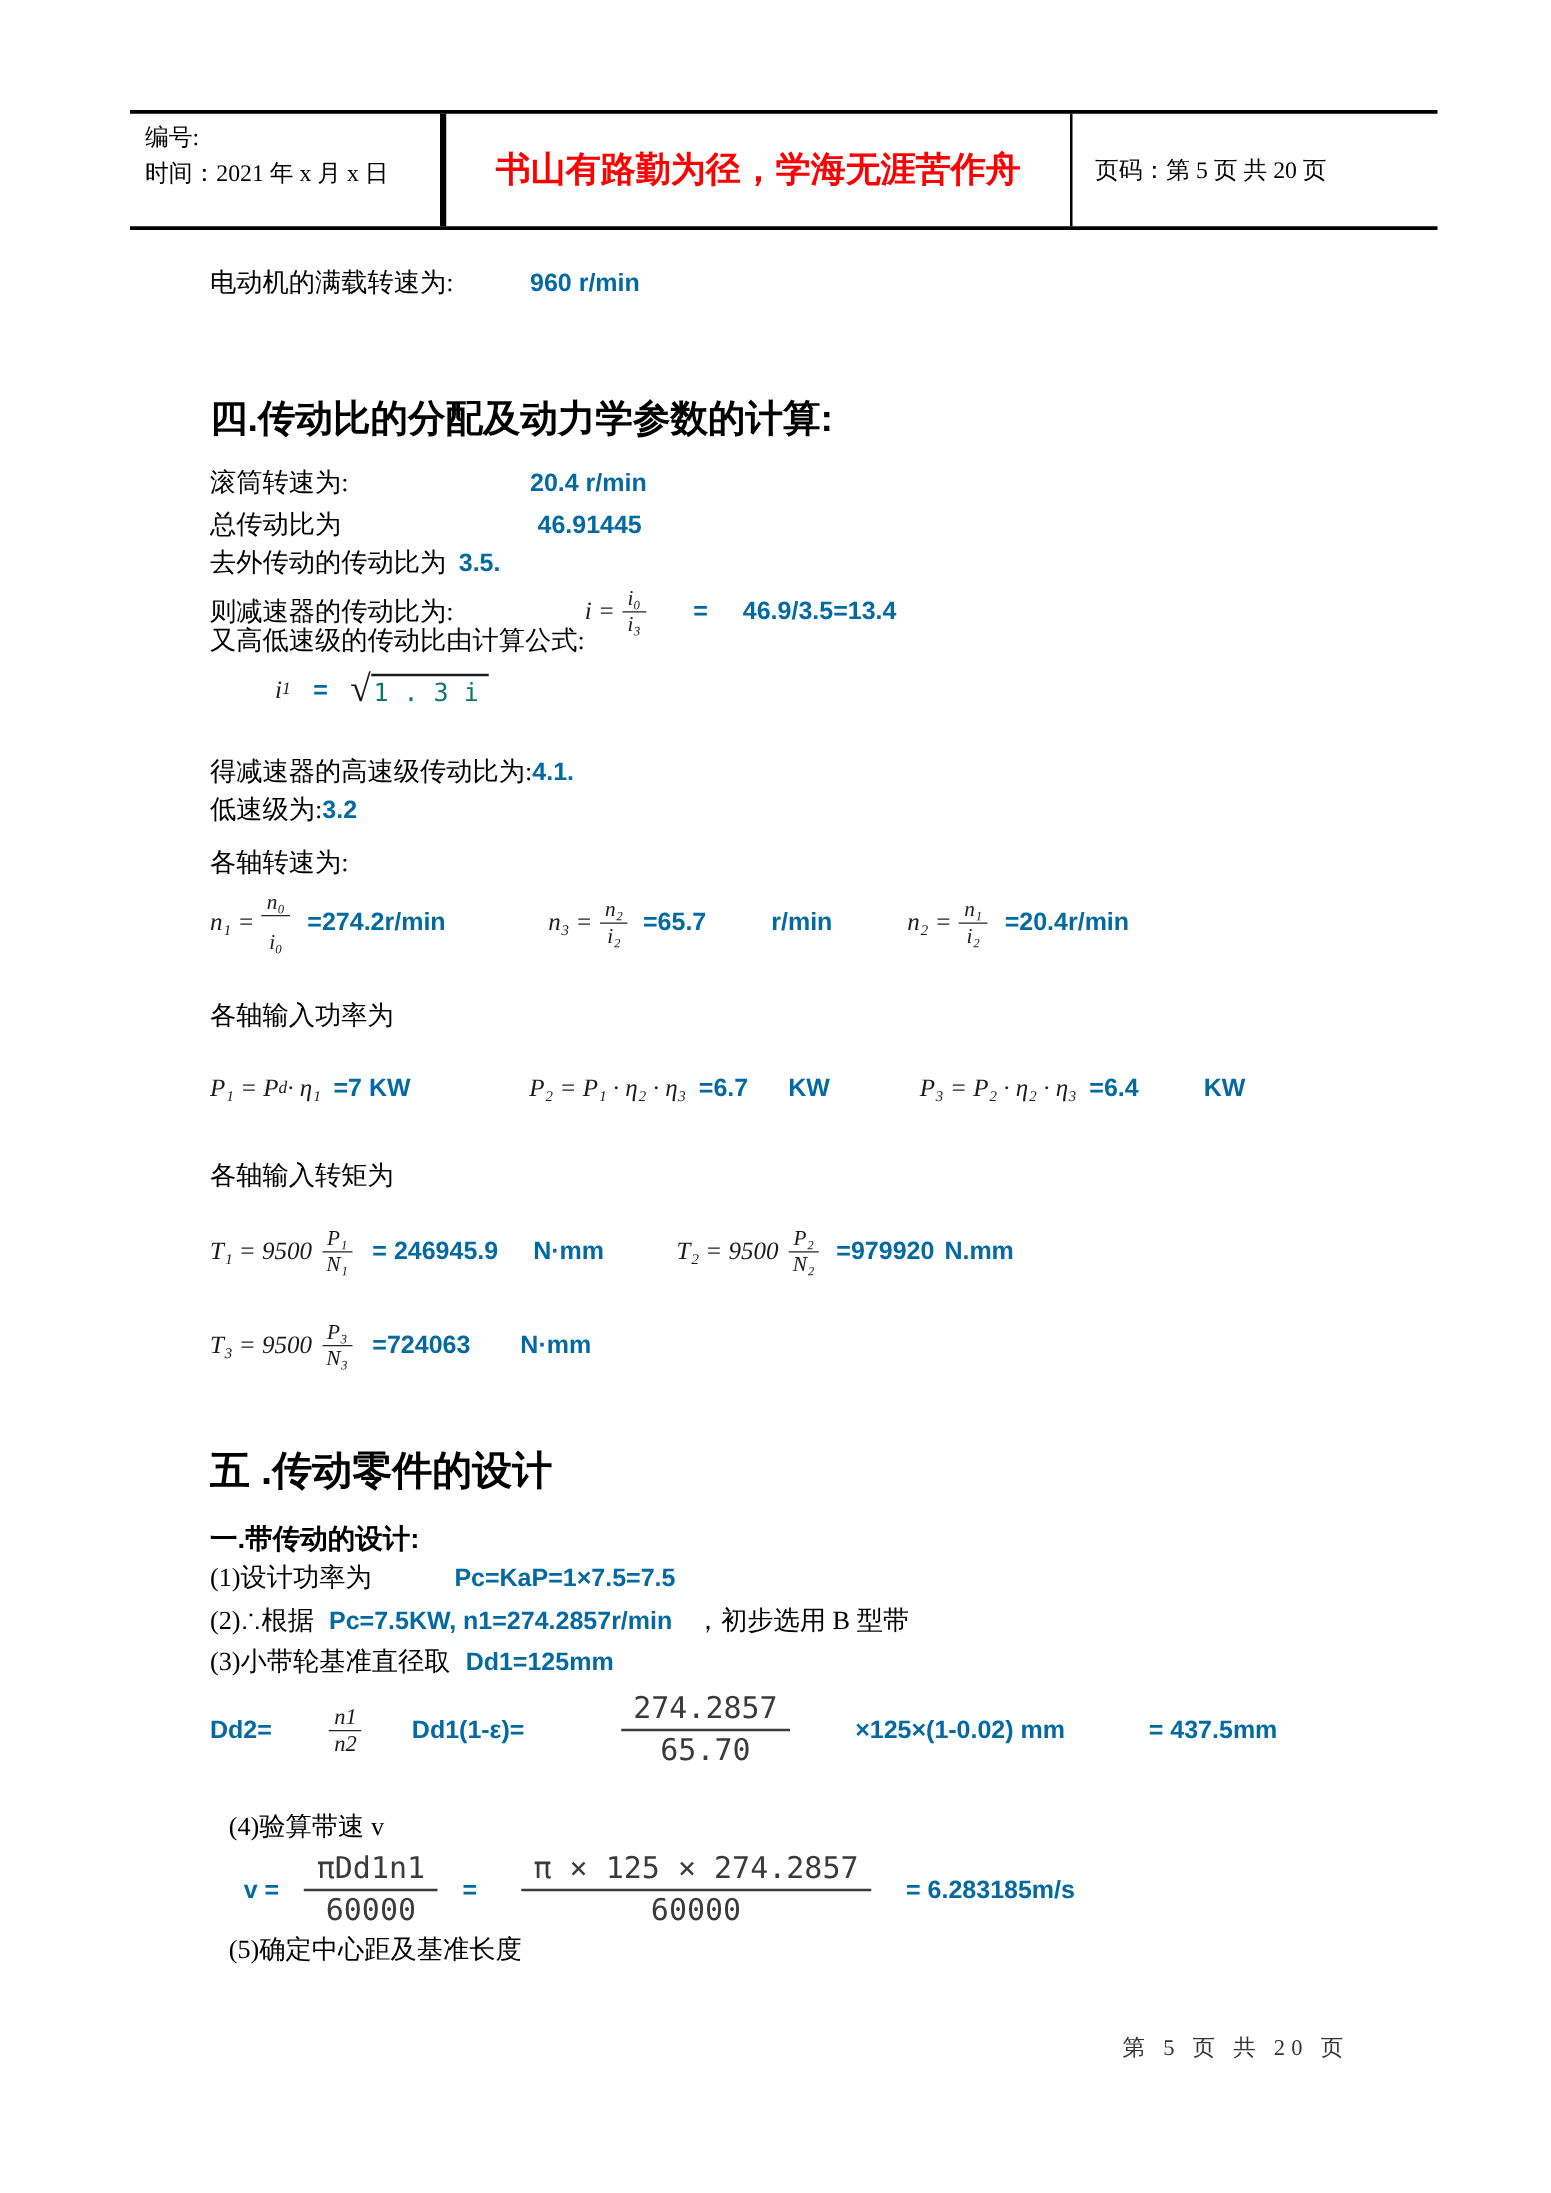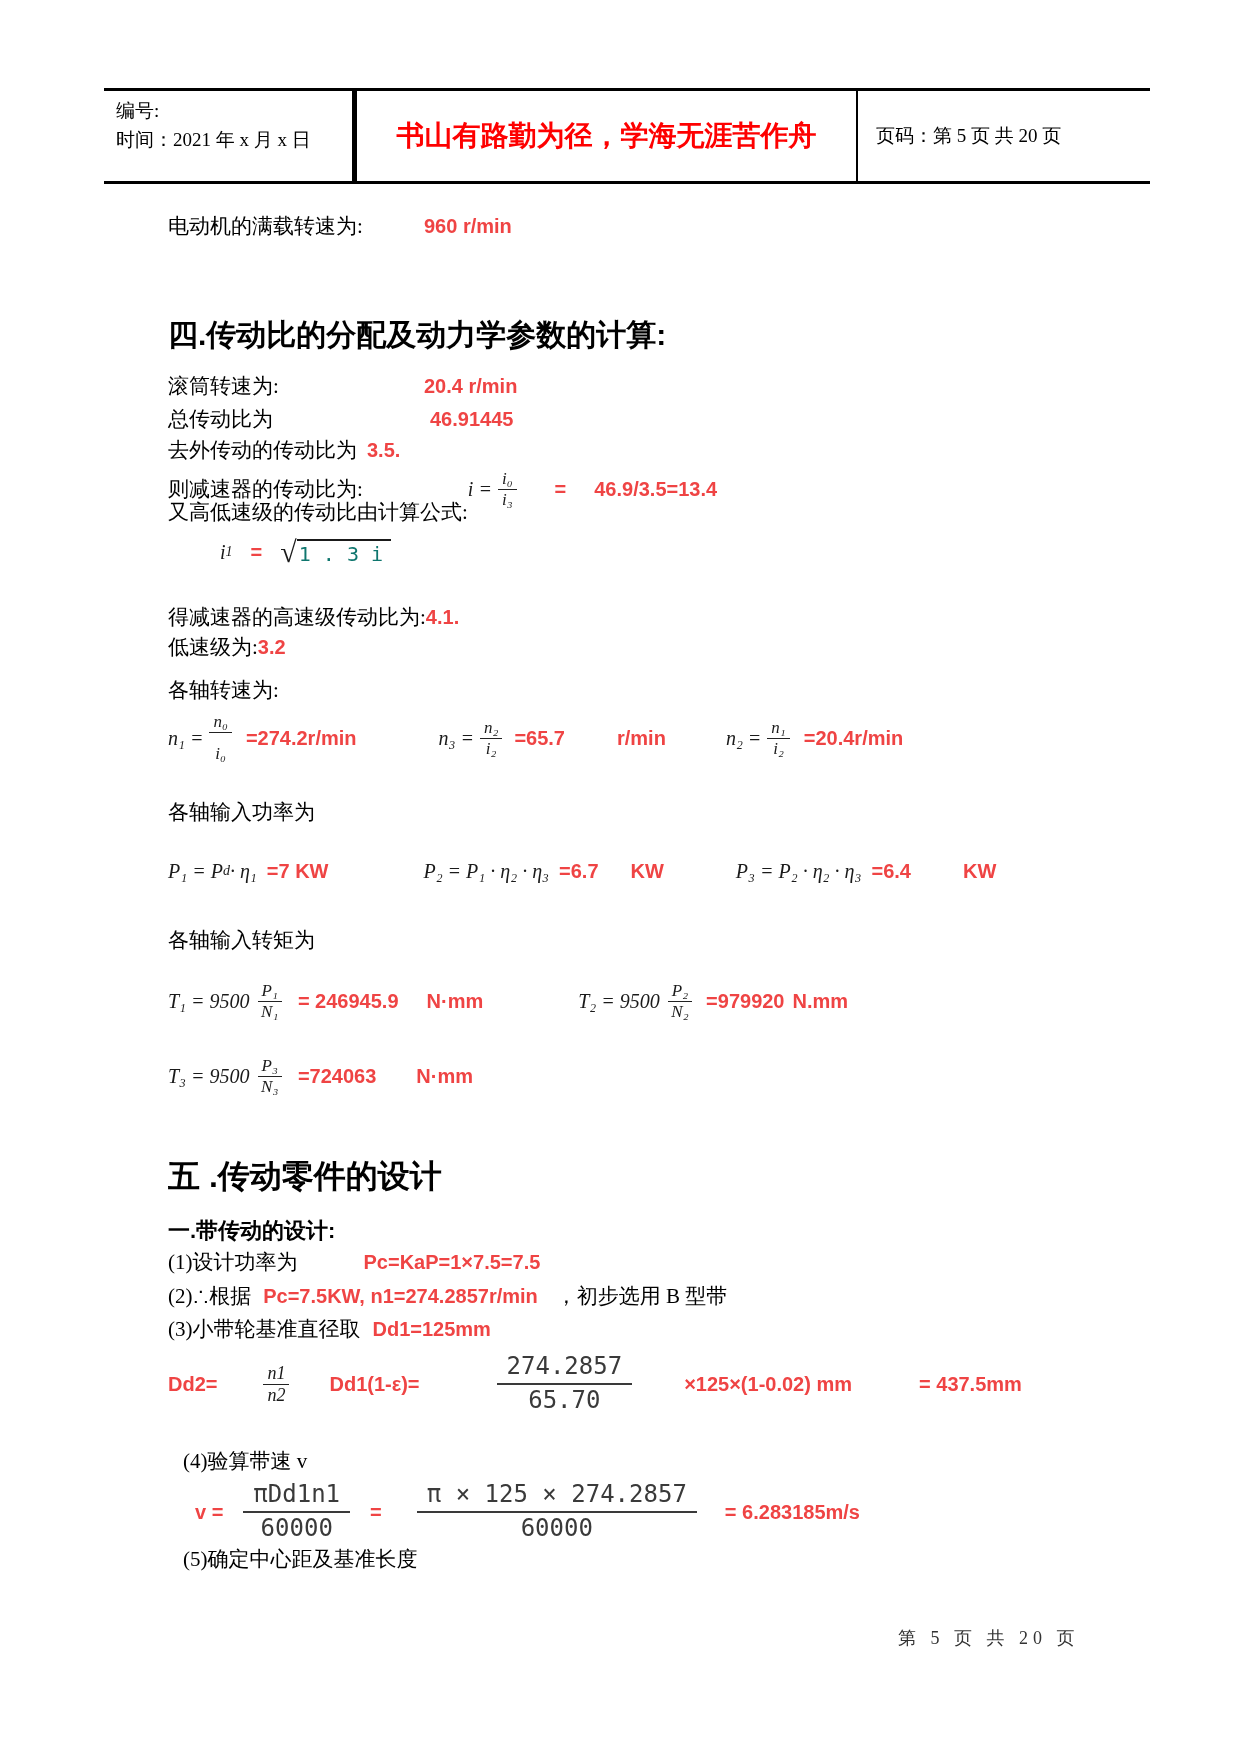--- a/index.html
+++ b/index.html
@@ -13,21 +13,21 @@
   .h-left{width:253px;border-right:5px solid #000;box-sizing:border-box;
           padding:5px 0 0 12px;font-size:19px;line-height:1.55;}
   .h-mid{flex:1;border-right:2px solid #000;display:flex;align-items:center;justify-content:center;
          font-family:"Liberation Sans",sans-serif;font-weight:bold;font-size:28px;color:#fe0000;}
   .h-right{width:292px;display:flex;align-items:center;padding-left:18px;
            box-sizing:border-box;font-size:19px;}
 
   
   .abs{position:absolute;left:168px;}
   .cn{font-size:21px;}
-  .val{font-family:"Liberation Sans",sans-serif;font-weight:bold;font-size:20px;color:#ef4444;}
+  .val{font-family:"Liberation Sans",sans-serif;font-weight:bold;font-size:20px;color:#0369a1;}
   .math{font-family:"Liberation Serif",serif;font-style:italic;font-size:20px;color:#1a1a1a;}
   .h-sec{font-family:"Liberation Sans",sans-serif;font-weight:bold;}
   .lblw{display:inline-block;width:252px;}
   .row{white-space:nowrap;}
   .frow{display:flex;align-items:center;white-space:nowrap;text-align:center;}
 
   .frac{display:inline-flex;flex-direction:column;align-items:center;
         vertical-align:middle;line-height:1.05;font-size:17px;}
   .frac .fn{border-bottom:1.5px solid #222;padding:0 4px 1px;}
   .frac .fd{padding-top:1px;}
@@ -160,21 +160,21 @@
     </span>
     <span class="frow" style="margin-left:72px;">
       <span class="math">P₃ = P₂ · η₂ · η₃</span>
       <span class="val" style="margin-left:10px;">=6.4</span>
       <span class="val" style="margin-left:52px;">KW</span>
     </span>
   </div>
 
   <div class="abs cn" style="top:926px;">各轴输入转矩为</div>
 
-  <div class="abs frow" style="top:965px;height:72px;gap:37px;">
+  <div class="abs frow" style="top:965px;height:72px;">
     <span class="frow">
       <span class="math">T₁ = 9500</span>
       <span class="frac math" style="margin-left:8px;">
         <span class="fn">P₁</span>
         <span class="fd">N₁</span>
       </span>
       <span class="val" style="margin-left:16px;">= 246945.9</span>
       <span class="val" style="margin-left:28px;">N·mm</span>
     </span>
     <span class="frow" style="margin-left:58px;">

